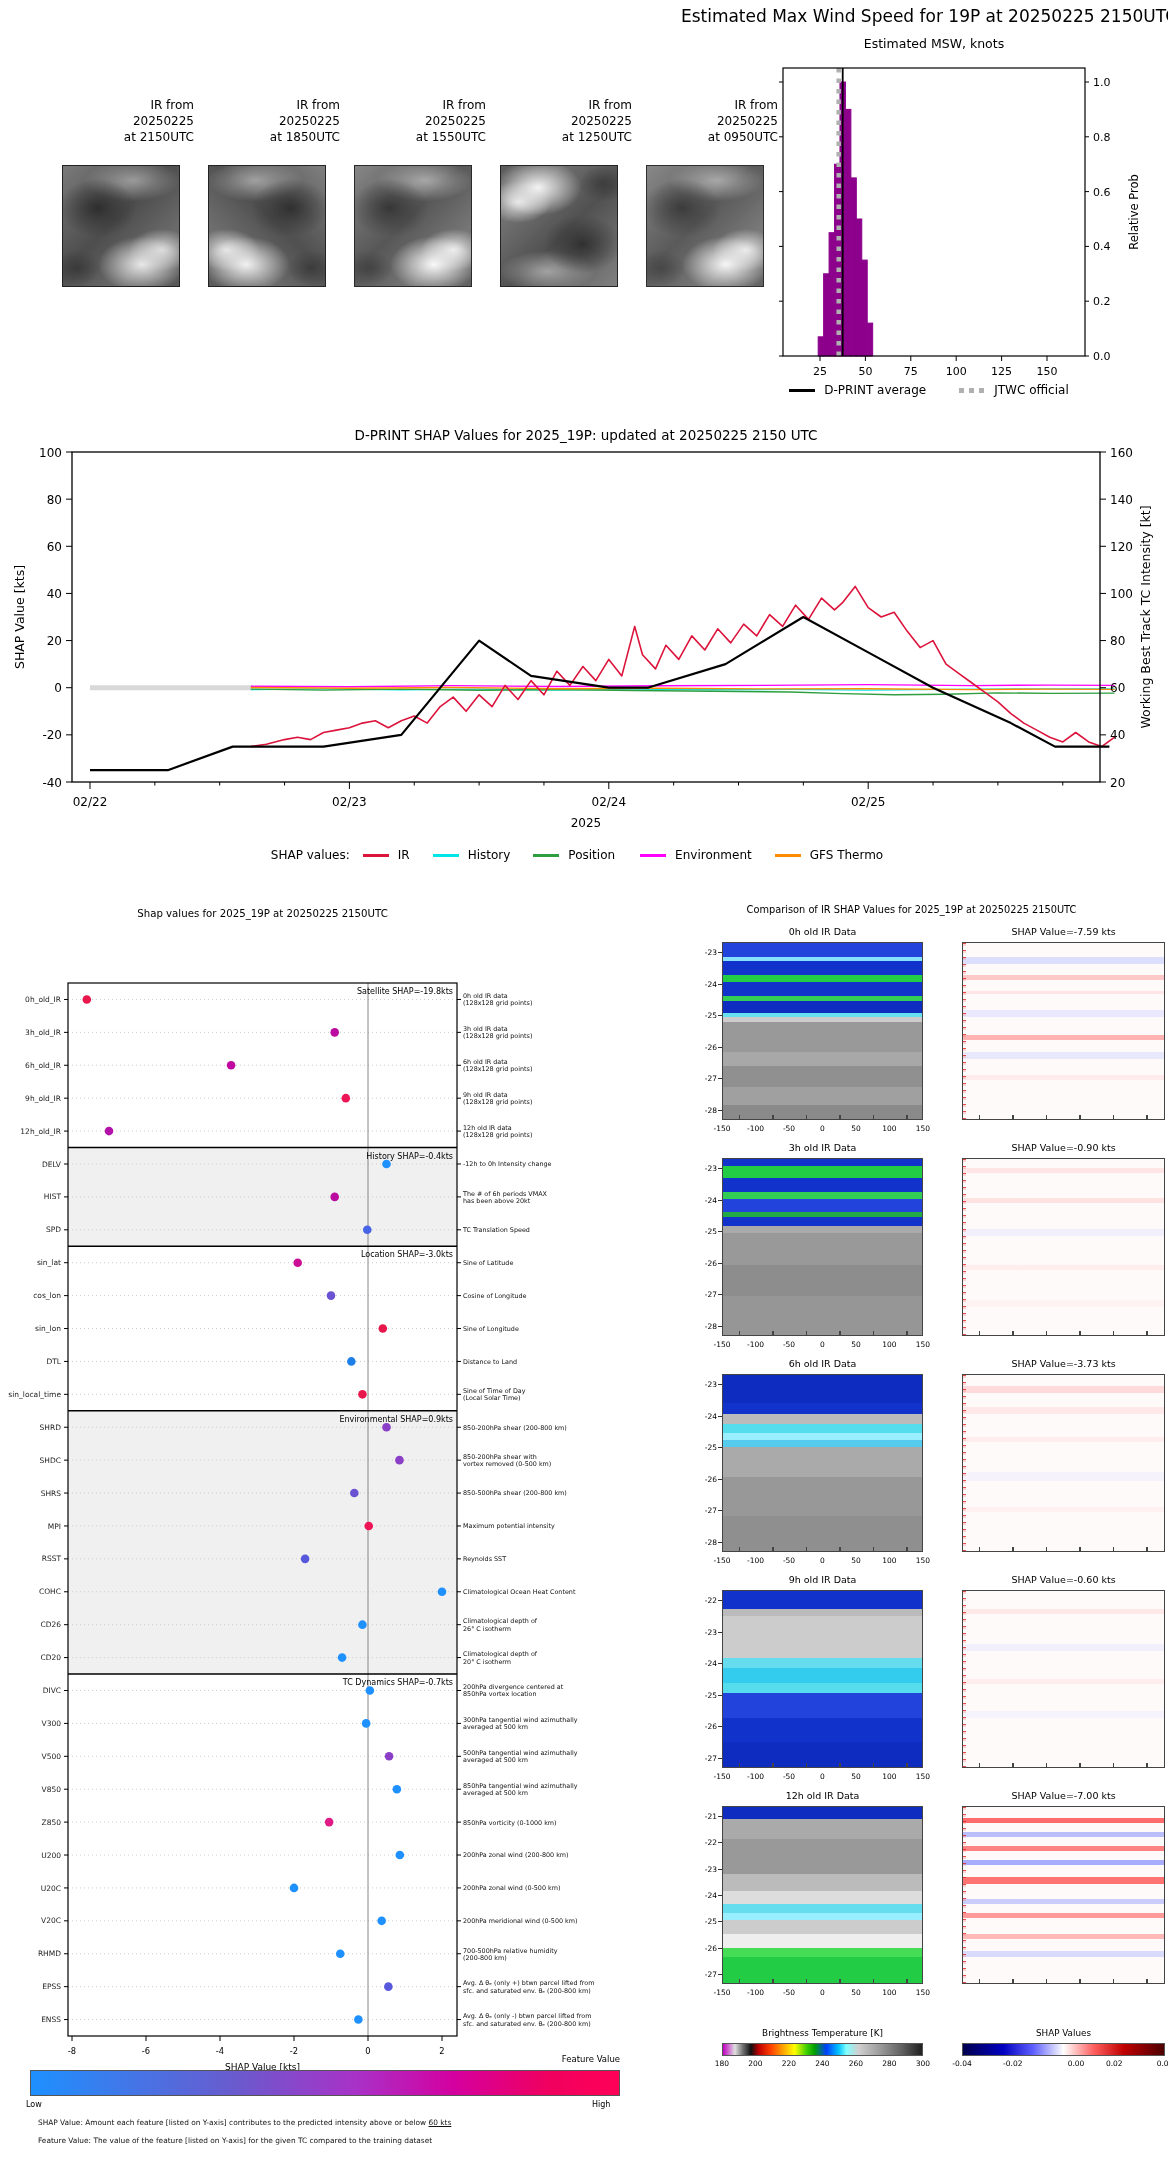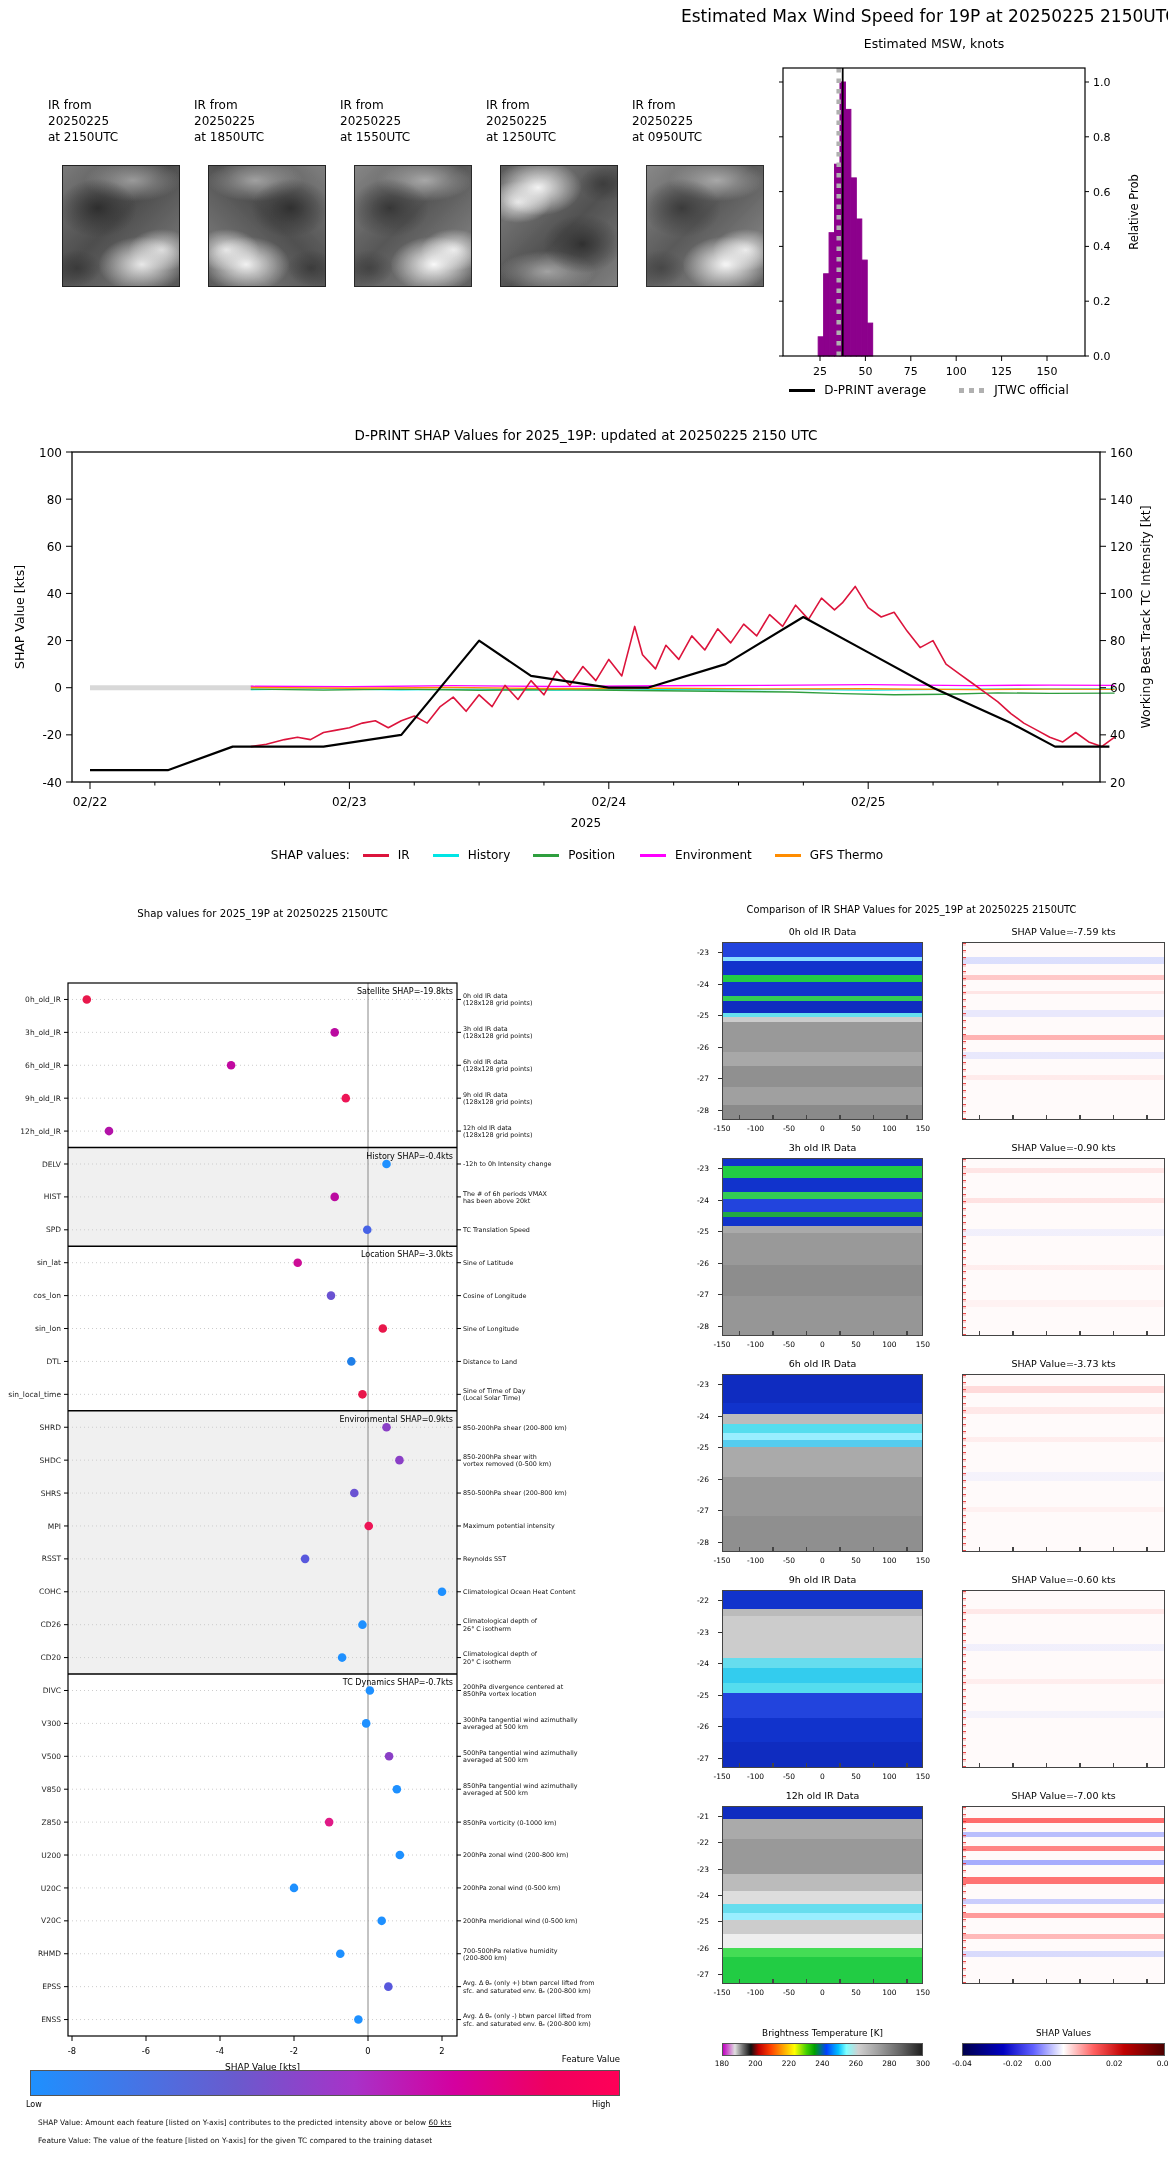--- a/index.html
+++ b/index.html
@@ -2,21 +2,21 @@
 <html><head>
 <meta charset="utf-8">
 <style>
   html,body{margin:0;padding:0;background:#fff;}
   #page{position:relative;width:1168px;height:2158px;background:#ffffff;
         font-family:"DejaVu Sans","Liberation Sans",sans-serif;color:#000;overflow:hidden;}
   .abs{position:absolute;}
   .ctr{text-align:center;}
   #main-title{left:9px;top:6px;width:1168px;font-size:17px;text-align:right;}
   
-  .ir-label{font-size:12px;line-height:1.32;text-align:left;white-space:pre-line;}
+  .ir-label{font-size:12px;line-height:1.32;text-align:right;white-space:pre-line;}
   .ir-thumb{width:118px;height:122px;border:1px solid #222;box-sizing:border-box;
     background:
       radial-gradient(70px 45px at 68% 82%, #e8e8e8, rgba(200,200,200,0) 62%),
       radial-gradient(55px 35px at 85% 70%, #d8d8d8, rgba(190,190,190,0) 60%),
       radial-gradient(60px 45px at 30% 35%, #2e2e2e, rgba(60,60,60,0) 65%),
       radial-gradient(80px 35px at 60% 12%, #9a9a9a, rgba(120,120,120,0) 60%),
       radial-gradient(40px 30px at 12% 85%, #3a3a3a, rgba(70,70,70,0) 60%),
       linear-gradient(135deg,#7a7a7a,#4d4d4d 45%,#6b6b6b 75%,#565656);}
   .ir-thumb.v1{transform:scaleX(-1);filter:brightness(1.04);}
   .ir-thumb.v2{filter:brightness(1.1) contrast(.95);}
@@ -28,21 +28,21 @@
   .sw-dash{display:inline-block;width:26px;height:5px;
            background:repeating-linear-gradient(90deg,#b0b0b0 0 5px,transparent 5px 10px);}
   
   .cmp-title{font-size:9.5px;text-align:center;}
   .cmp-img{box-sizing:border-box;border:1px solid #444;}
   .tick-strip{position:absolute;left:0;bottom:0;width:100%;height:4px;
       background:repeating-linear-gradient(90deg,#444 0 1px,transparent 1px 33.5px);
       background-position:16px 0;}
   .red-edge{position:absolute;left:0;top:0;width:3px;height:100%;
       background:repeating-linear-gradient(180deg,rgba(230,30,30,.8) 0 1px,rgba(255,120,120,.3) 1px 3px,rgba(255,0,0,0) 3px 7px);}
-  .ytick-label{position:absolute;font-size:7.5px;text-align:center;width:28px;}
+  .ytick-label{position:absolute;font-size:7.5px;text-align:right;width:28px;}
   .ytick-mark{position:absolute;width:4px;height:1px;background:#333;}
   .xtick-label{position:absolute;font-size:7.5px;width:30px;text-align:center;}
   .cbar{box-sizing:border-box;border:1px solid #555;}
   .cbar-tick{position:absolute;font-size:7.5px;width:34px;text-align:center;}
   .small-note{font-size:7.4px;color:#111;}
   u{text-underline-offset:1px;}
 </style>
 </head>
 <body>
 
@@ -611,18 +611,18 @@
       <div class="abs cbar-tick" style="left:83.5px;top:1161px">200</div>
       <div class="abs cbar-tick" style="left:117px;top:1161px">220</div>
       <div class="abs cbar-tick" style="left:150.5px;top:1161px">240</div>
       <div class="abs cbar-tick" style="left:184px;top:1161px">260</div>
       <div class="abs cbar-tick" style="left:217.5px;top:1161px">280</div>
       <div class="abs cbar-tick" style="left:251px;top:1161px">300</div>
       <div class="abs cmp-title" style="left:307px;top:1130px;width:203px;font-size:8.8px">SHAP Values</div>
       <div class="abs cbar" style="left:307px;top:1145px;width:203px;height:13px;background:linear-gradient(90deg,#00004d,#0000c0 20%,#6060ff 35%,#ffffff 50%,#ff6060 65%,#c00000 80%,#4d0000 100%)"></div>
       <div class="abs cbar-tick" style="left:290px;top:1161px">-0.04</div>
       <div class="abs cbar-tick" style="left:340.75px;top:1161px">-0.02</div>
-      <div class="abs cbar-tick" style="left:371px;top:1161px">0.00</div>
+      <div class="abs cbar-tick" style="left:404px;top:1161px">0.00</div>
       <div class="abs cbar-tick" style="left:442.25px;top:1161px">0.02</div>
       <div class="abs cbar-tick" style="left:493px;top:1161px">0.04</div>
     </div>
 
 </div>
 
 </body></html>

